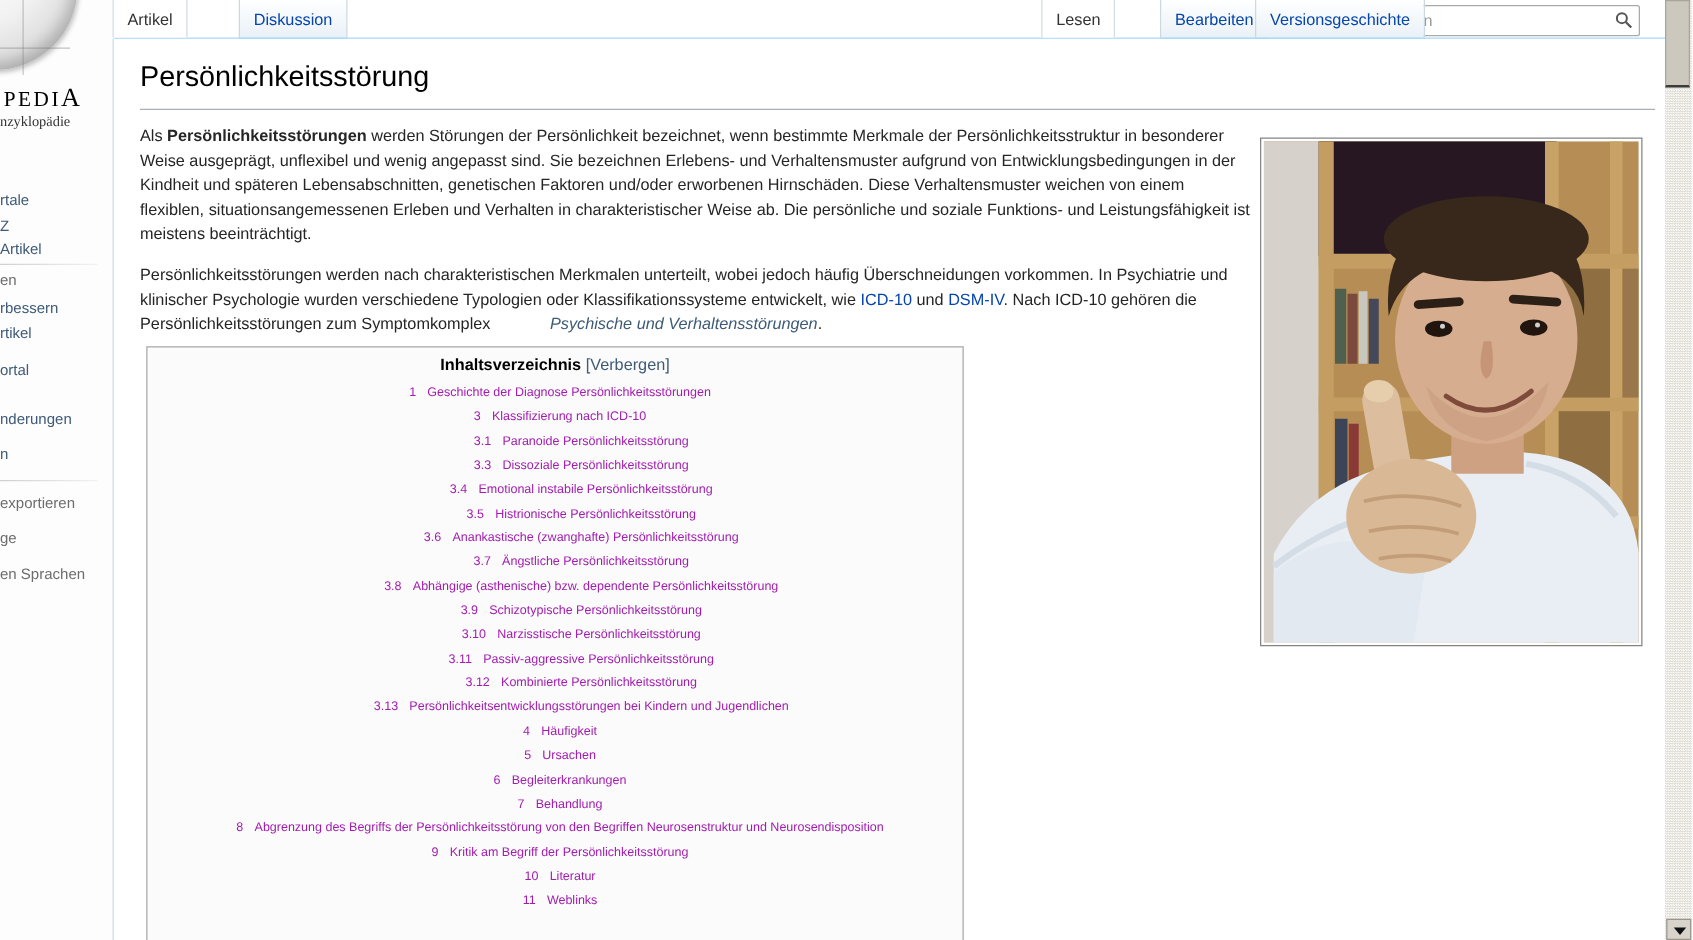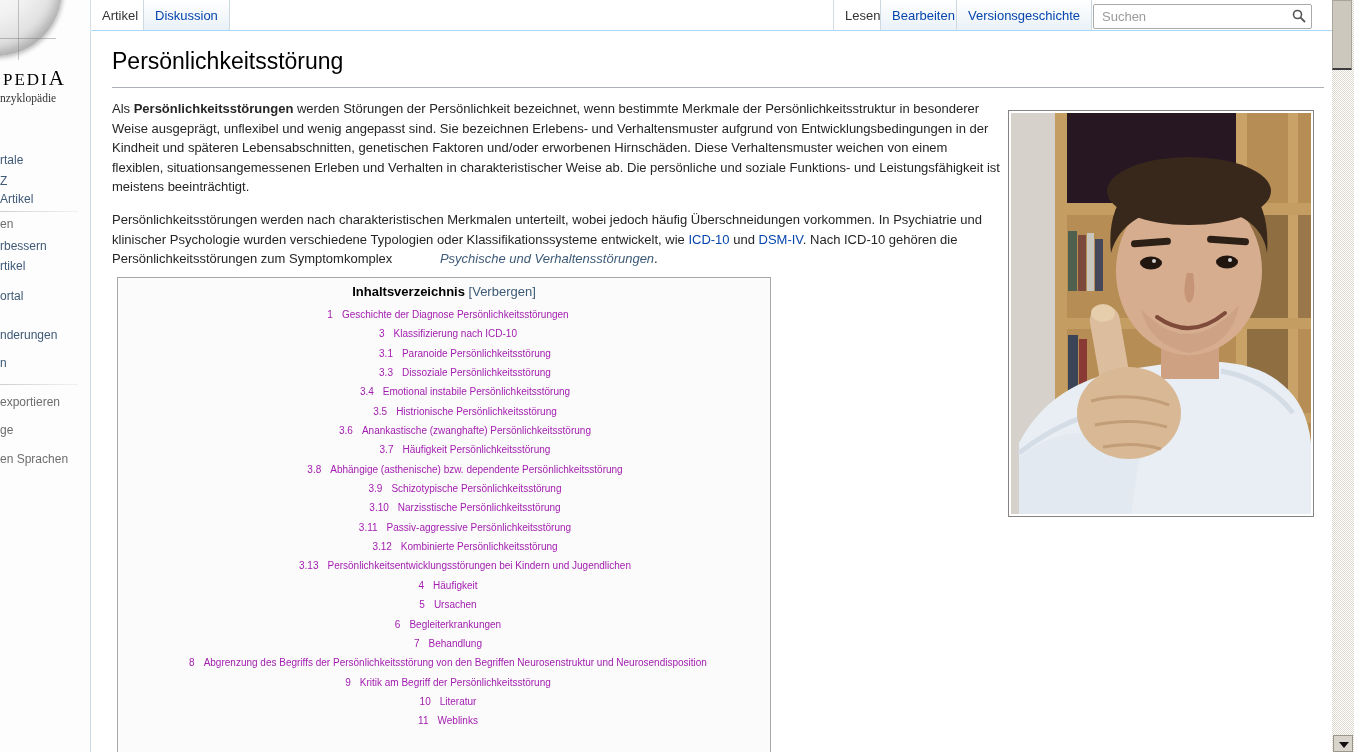--- a/index.html
+++ b/index.html
@@ -25,21 +25,21 @@
   .t260{top:259px}.t290{top:289px}.t329{top:328px}.t357{top:356px}
   .t395{top:395px}.t423{top:423px}.t451{top:452px}
   .d211{top:211px}.d384{top:384px}
 
   
   .tabline{position:absolute;left:91px;top:30px;width:1241px;height:1px;background:#a7d7f9;}
   .tab{position:absolute;top:0;height:30px;line-height:31px;padding:0 11px;font-size:13px;
        white-space:nowrap;cursor:pointer;}
   .tab.on{background:#fff;color:#333;border-left:1px solid #d3dde3;border-right:1px solid #d3dde3;z-index:2;}
   .tab.off{background:linear-gradient(#ffffff,#e9f1f7);color:#0645ad;
-           border-left:1px solid #cdd9e0;border-right:1px solid #cdd9e0;border-bottom:1px solid #a7d7f9;z-index:2;}
+           border-left:1px solid #cdd9e0;border-right:1px solid #cdd9e0;border-bottom:1px solid #a7d7f9;z-index:2;margin-left:48px;}
   #tab-artikel{left:90px;}
   #tab-diskussion{left:143px;}
   #tab-lesen{left:833px;}
   #tab-bearbeiten{left:880px;}
   #tab-versionsgeschichte{left:956px;}
   
   #searchbox{position:absolute;left:1093px;top:4px;width:217px;height:23px;background:#fff;
              border:1px solid #aaa;border-radius:2px;}
   #search-input{position:absolute;left:6px;top:2px;width:180px;height:17px;border:0;outline:0;
                 font-family:Liberation Sans, sans-serif;font-size:13px;color:#555;background:transparent;}
@@ -151,21 +151,21 @@
 
 
         <div class="toc-row sub"><span class="toc-num">3.3</span><span class="toc-link">Dissoziale Persönlichkeitsstörung</span></div>
 
         <div class="toc-row sub"><span class="toc-num">3.4</span><span class="toc-link">Emotional instabile Persönlichkeitsstörung</span></div>
 
         <div class="toc-row sub"><span class="toc-num">3.5</span><span class="toc-link">Histrionische Persönlichkeitsstörung</span></div>
 
         <div class="toc-row sub"><span class="toc-num">3.6</span><span class="toc-link">Anankastische (zwanghafte) Persönlichkeitsstörung</span></div>
 
-        <div class="toc-row sub"><span class="toc-num">3.7</span><span class="toc-link">Häufigkeit Persönlichkeitsstörung</span></div>
+        <div class="toc-row sub"><span class="toc-num">3.7</span><span class="toc-link">Ängstliche Persönlichkeitsstörung</span></div>
 
         <div class="toc-row sub"><span class="toc-num">3.8</span><span class="toc-link">Abhängige (asthenische) bzw. dependente Persönlichkeitsstörung</span></div>
 
         <div class="toc-row sub"><span class="toc-num">3.9</span><span class="toc-link">Schizotypische Persönlichkeitsstörung</span></div>
 
         <div class="toc-row sub"><span class="toc-num">3.10</span><span class="toc-link">Narzisstische Persönlichkeitsstörung</span></div>
 
         <div class="toc-row sub"><span class="toc-num">3.11</span><span class="toc-link">Passiv-aggressive Persönlichkeitsstörung</span></div>
 
         <div class="toc-row sub"><span class="toc-num">3.12</span><span class="toc-link">Kombinierte Persönlichkeitsstörung</span></div>

